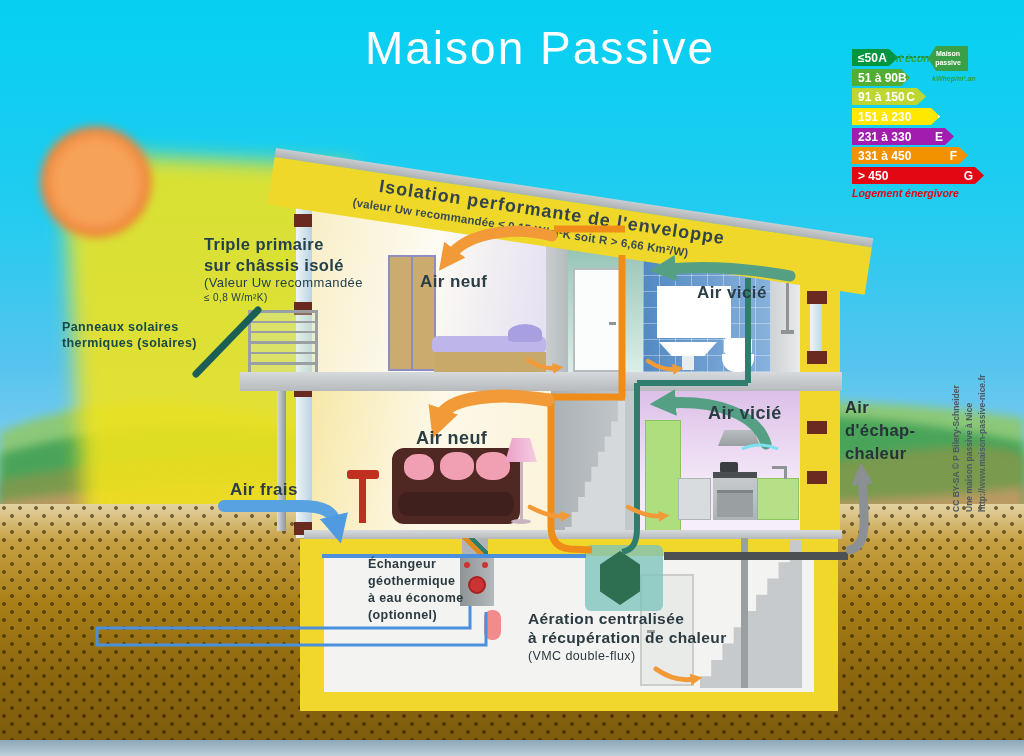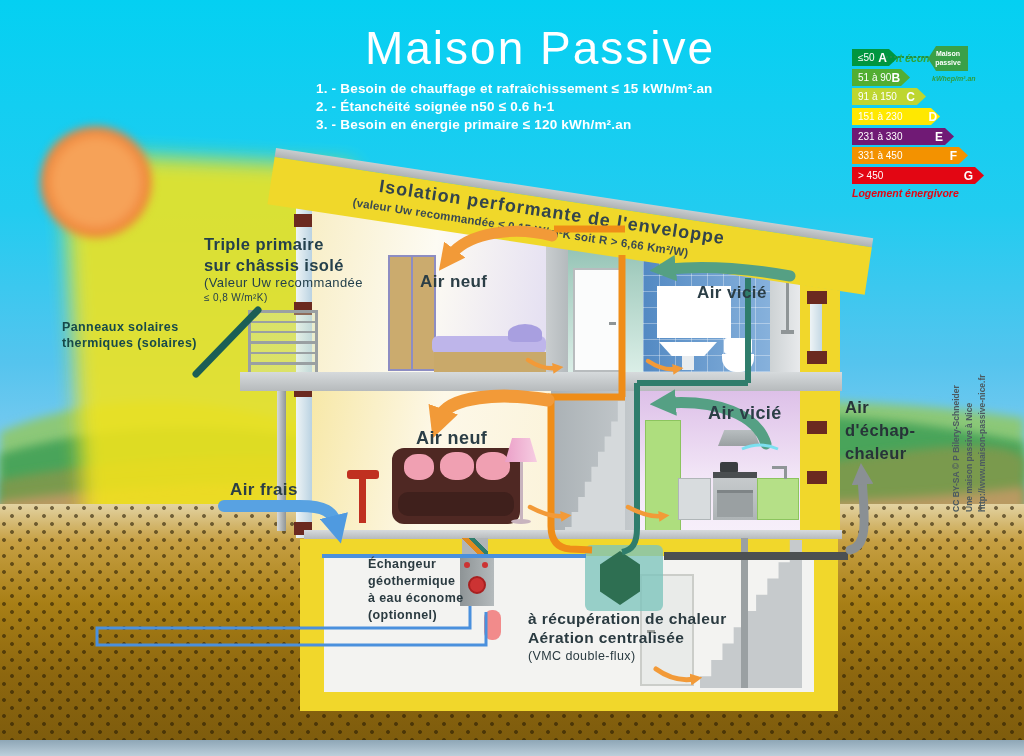--- a/index.html
+++ b/index.html
@@ -23,21 +23,21 @@
   .roofedge{position:absolute;left:0;top:0;width:100%;height:9px;background:linear-gradient(180deg,#c9cdcf,#aeb2b4);}
   .roofins{position:absolute;left:0;top:9px;width:100%;height:48px;background:#f0d82a;}
   .roofins .l1{position:absolute;left:108px;top:3px;font-size:18px;font-weight:bold;color:#33444c;letter-spacing:1px;}
   .roofins .l2{position:absolute;left:84px;top:27px;font-size:11.5px;font-weight:bold;color:#3a4a52;letter-spacing:.2px;}
   
   .energy{left:850px;top:34px;width:172px;height:172px;}
   .etitle{position:absolute;left:2px;top:0;font-size:10.5px;font-style:italic;font-weight:bold;color:#2fa536;margin-top:18px;}
   .ebottom{position:absolute;left:2px;top:153px;font-size:10.5px;font-style:italic;font-weight:bold;color:#e30613;}
   .eband{position:absolute;left:2px;height:17px;clip-path:polygon(0 0,calc(100% - 9px) 0,100% 50%,calc(100% - 9px) 100%,0 100%);
     display:flex;align-items:center;justify-content:space-between;padding:0 11px 0 6px;box-sizing:border-box;}
-  .erange{font-size:10px;font-weight:normal;color:#fff;white-space:nowrap;}
+  .erange{font-size:12px;font-weight:bold;color:#fff;white-space:nowrap;}
   .egrade{font-size:12px;font-weight:bold;color:#fff;}
   .edots{position:absolute;left:36px;top:22px;width:42px;border-top:2px dotted #1f8f48;}
   .etag{position:absolute;left:78px;top:12px;width:40px;height:25px;background:#3aa047;
     clip-path:polygon(20% 0,100% 0,100% 100%,20% 100%,0 50%);display:flex;align-items:center;justify-content:center;text-align:center;
     font-size:7px;font-weight:bold;color:#fff;line-height:1.15;}
   .eunit{position:absolute;left:82px;top:41px;font-size:7px;font-style:italic;color:#2f9e40;font-weight:bold;}
   
   .glasswallL{left:296px;top:206px;width:16px;height:332px;background:linear-gradient(90deg,#eef4f6,#cfe0ea 60%,#b9d2e2);}
   .wframe{position:absolute;left:-2px;width:20px;height:13px;background:#6b2a20;}
   .upper{left:308px;top:195px;width:532px;height:180px;clip-path:polygon(0 8%,100% 53%,100% 100%,0 100%);}
@@ -76,25 +76,20 @@
     <path filter="url(#b5)" fill="#7a9a4e" d="M0,480 Q200,442 420,467 T840,460 T1024,470 L1024,520 L0,520 Z"></path>
     <path filter="url(#b5)" fill="#b99a62" d="M0,501 Q240,470 520,492 T1024,487 L1024,530 L0,530 Z"></path>
     <polygon filter="url(#b10)" fill="#f3e41d" opacity="0.88" points="62,152 352,166 352,544 86,550"></polygon>
   </svg>
 
   <div class="abs sun"></div>
   <div class="abs soil"></div>
   <div class="abs bottomband"></div>
 
   <div class="t" style="left:300px;top:20px;width:480px;text-align:center;font-size:46px;font-weight:normal;color:#fff;letter-spacing:2px;">Maison Passive</div>
-  <div class="t" style="left:316px;top:80px;font-size:13.5px;color:#fff;letter-spacing:.2px;line-height:18px;font-weight:bold;">
-    <div>1. - Besoin de chauffage et rafraîchissement ≤ 15 kWh/m².an</div>
-    <div>2. - Étanchéité soignée n50 ≤ 0.6 h-1</div>
-    <div>3. - Besoin en énergie primaire ≤ 120 kWh/m².an</div>
-  </div>
 
   <div class="abs glasswallL">
     <div class="wframe" style="top:8px;"></div>
     <div class="wframe" style="top:96px;"></div>
     <div class="wframe" style="top:178px;"></div>
     <div class="wframe" style="top:316px;"></div>
   </div>
 
   <div class="abs upper">
     <div class="room" style="left:4px;width:234px;background:linear-gradient(100deg,#f8eec6 0%,#fdfbf3 50%,#e3def2 100%);">
@@ -260,22 +255,22 @@
     <div>d'échap-</div>
     <div>chaleur</div>
   </div>
   <div class="t" style="left:368px;top:556px;font-size:12.5px;line-height:17px;color:#2a3a40;">
     <div>Échangeur</div>
     <div>géothermique</div>
     <div>à eau économe</div>
     <div>(optionnel)</div>
   </div>
   <div class="t" style="left:528px;top:609px;font-size:15.5px;line-height:19px;color:#2a3a40;">
+    <div>Aération centralisée</div>
     <div>à récupération de chaleur</div>
-    <div>Aération centralisée</div>
     <div class="sm" style="font-size:12.5px;">(VMC double-flux)</div>
   </div>
 
   <div class="abs credit">
     <div>CC BY-SA © P Bilery-Schneider</div>
     <div>Une maison passive à Nice</div>
     <div>http://www.maison-passive-nice.fr</div>
   </div>
 
   <div class="abs energy">
@@ -289,21 +284,21 @@
         <span class="egrade">B</span>
       </div>
     <div class="eband" style="top: 54px; width: 74px; background: rgb(190, 214, 48);">
         <span class="erange">91 à 150</span>
         <span class="egrade">C</span>
       </div>
     <div class="eband" style="top: 74px; width: 88px; background: rgb(255, 232, 0); gap: 26px;">
         <span class="erange">151 à 230</span>
         <span class="egrade">D</span>
       </div>
-    <div class="eband" style="top: 94px; width: 102px; background: #701a75;">
+    <div class="eband" style="top: 94px; width: 102px; background: #a21caf;">
         <span class="erange">231 à 330</span>
         <span class="egrade">E</span>
       </div>
     <div class="eband" style="top: 113px; width: 116px; background: rgb(243, 146, 0);">
         <span class="erange">331 à 450</span>
         <span class="egrade">F</span>
       </div>
     <div class="eband" style="top: 133px; width: 132px; background: rgb(227, 6, 19);">
         <span class="erange">&gt; 450</span>
         <span class="egrade">G</span>

